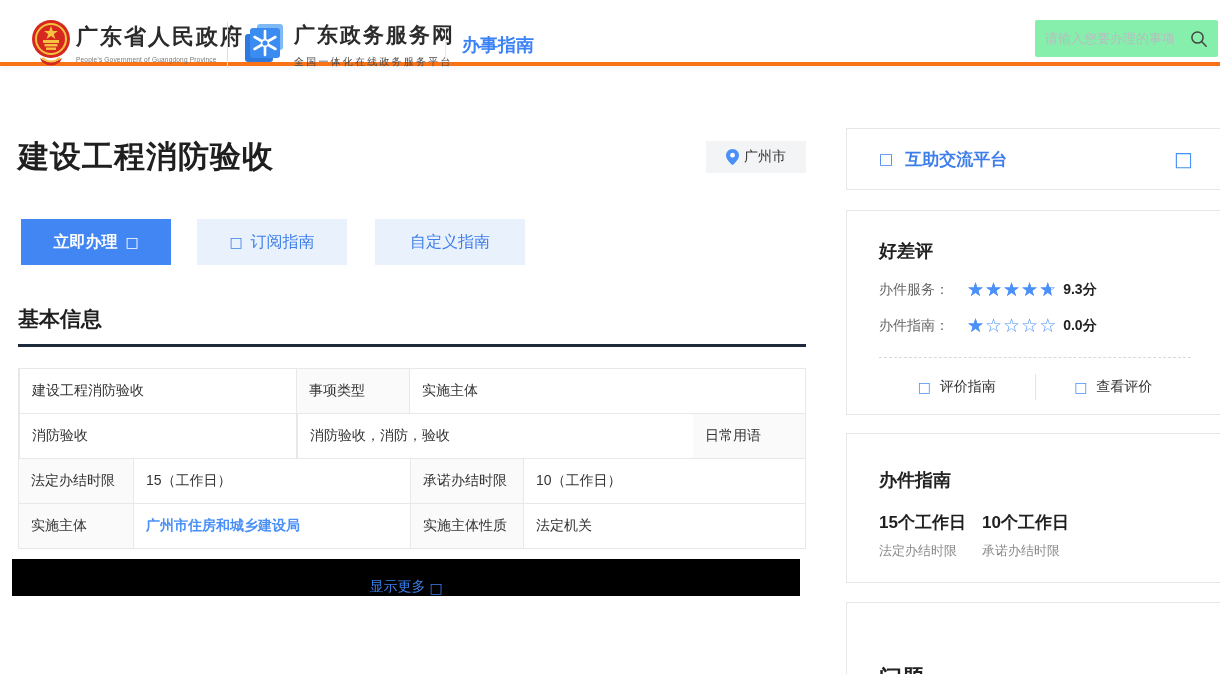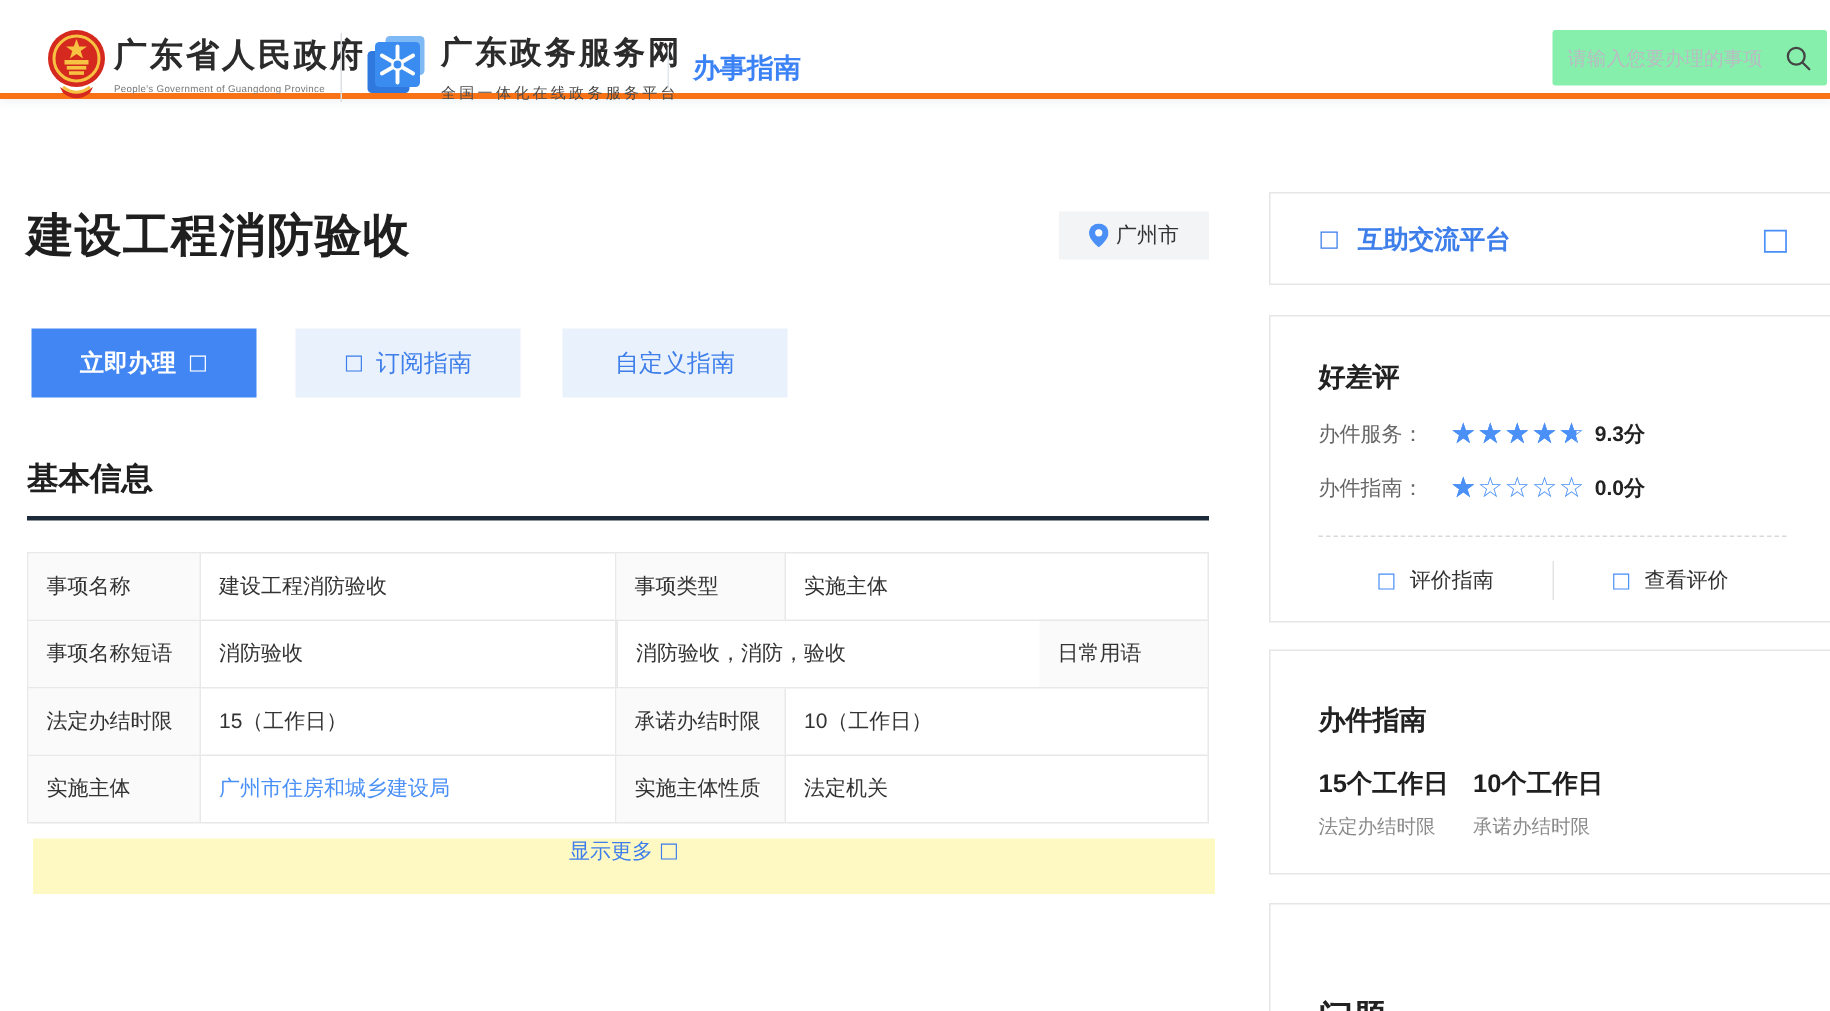--- a/index.html
+++ b/index.html
@@ -47,24 +47,24 @@
 
   .info-table { left:18px; top:368px; width:788px; border:1px solid #e8e8e8; border-bottom:none;
     font-size:14px; }
   .tr { display:flex; border-bottom:1px solid #e8e8e8; height:45px; }
   .td { display:flex; align-items:center; padding:0 12px; }
   .td-l { background:#fafafa; color:#333; }
   .c1 { width:114px; }
   .c2 { width:278px; border-left:1px solid #e8e8e8; border-right:1px solid #e8e8e8; }
   .c3 { width:112px; }
   .c4 { flex:1; border-left:1px solid #e8e8e8; }
-  .cell-link { color:#4a90f7; font-weight:normal; cursor:pointer; }
-
-  .show-more { left:22px; top:559px; width:788px; height:37px; background:#fef9c3;
-    display:flex; align-items:flex-start; justify-content:center; gap:4px;
+  .cell-link { color:#4a90f7; font-weight:bold; cursor:pointer; }
+
+  .show-more { left:12px; top:559px; width:788px; height:37px; background:#000000;
+    display:flex; align-items:flex-end; justify-content:center; gap:4px;
     font-size:14px; color:#3d7eeb; cursor:pointer; }
 
   .sliver { top:669px; height:4px; overflow:hidden; }
 
   
   .card { position:absolute; left:846px; width:376px; background:#fff; border:1px solid #e6e6e6; }
   .card-exchange { top:128px; height:62px; display:flex; align-items:center; padding:0 28px 0 32px; }
   .exch-icon { color:#3d7eeb; font-size:15px; margin-right:12px; }
   .exch-title { color:#3d7eeb; font-size:17px; font-weight:bold; flex:1; }
   .exch-toggle { color:#4a90f7; font-size:20px; cursor:pointer; }
@@ -165,27 +165,25 @@
   <div class="btn btn-light b3">
     <span>自定义指南</span>
   </div>
 </div>
 
 <div class="abs sec-title">基本信息</div>
 <div class="abs sec-underline"></div>
 
 <div class="abs info-table">
   <div class="tr">
-    <div class="td td-l c1">事项名称</div>
     <div class="td c2">建设工程消防验收</div>
     <div class="td td-l c3">事项类型</div>
     <div class="td c4">实施主体</div>
   </div>
   <div class="tr">
-    <div class="td td-l c1">事项名称短语</div>
     <div class="td c2">消防验收</div>
     <div class="td c4">消防验收，消防，验收</div>
     <div class="td td-l c3">日常用语</div>
   </div>
   <div class="tr">
     <div class="td td-l c1">法定办结时限</div>
     <div class="td c2">15（工作日）</div>
     <div class="td td-l c3">承诺办结时限</div>
     <div class="td c4">10（工作日）</div>
   </div>

